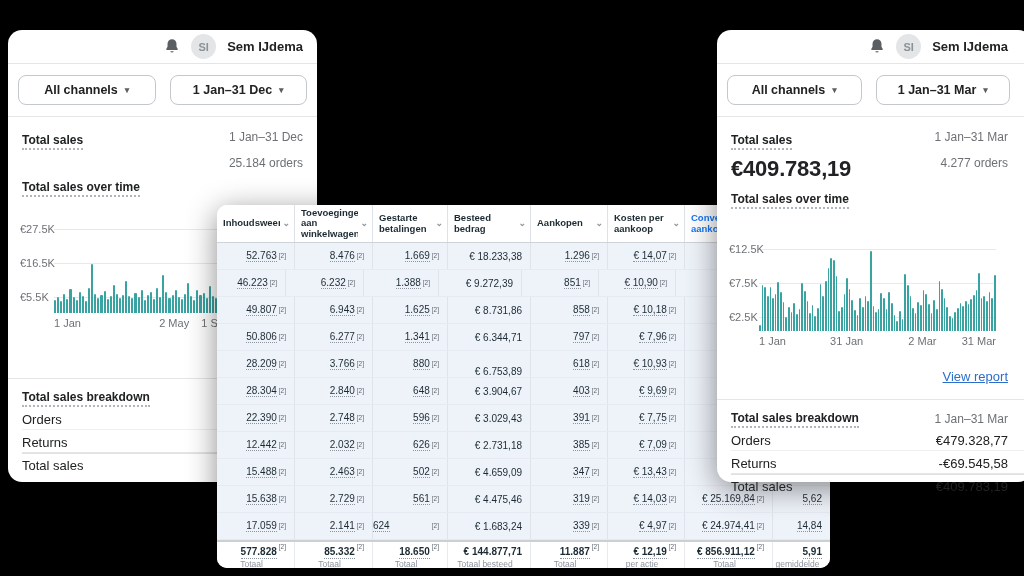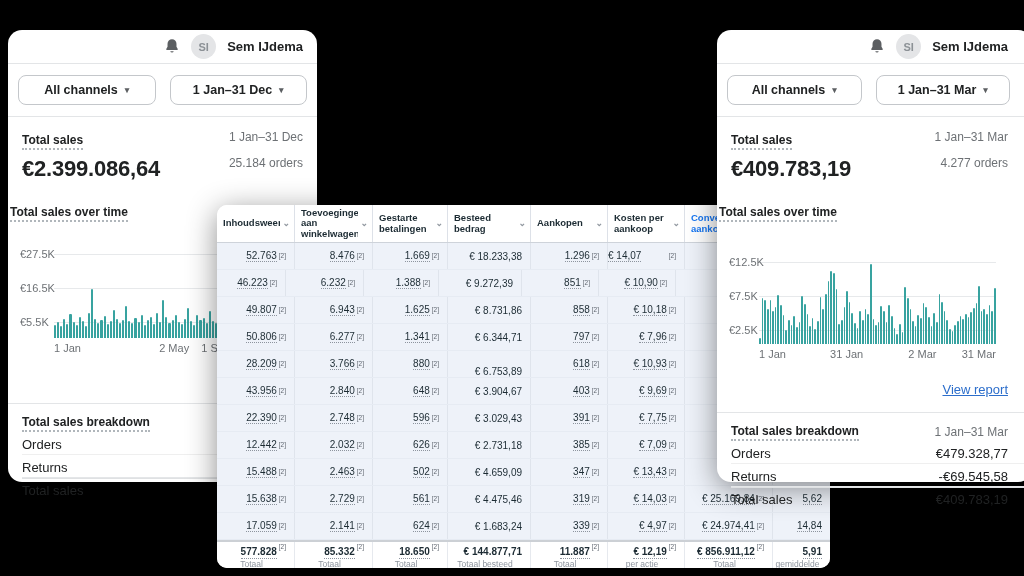--- a/index.html
+++ b/index.html
@@ -25,21 +25,21 @@
               align-items:center;justify-content:center;gap:7px;cursor:pointer;padding:0;}
   .chev{font-size:9px;color:#5c5f62;line-height:1;}
   .p-metric{display:flex;justify-content:space-between;align-items:flex-start;
             padding:13px var(--pr) 0 14px;}
   .dotted{display:inline-block;border-bottom:2px dotted #b0b6bb;padding-bottom:2px;}
   .m-title{font-size:12px;font-weight:700;color:#202223;line-height:12px;}
   .m-value{font-size:22px;font-weight:700;color:#202223;margin-top:6px;line-height:26px;letter-spacing:-.2px;}
   .m-side{text-align:right;}
   .m-period{font-size:12px;color:#6d7175;line-height:14px;}
   .m-orders{font-size:12px;color:#6d7175;margin-top:12px;line-height:14px;}
-  .p-chart-title{margin-top:20px;padding:0 2px;}
+  .p-chart-title{margin-top:7px;padding:0 14px;}
   .p-chart{position:relative;width:100%;}
   .p-chart-l{height:134px;margin-top:4px;}
   .p-chart-r{height:140px;margin-top:4px;}
   .gline{position:absolute;border-top:1px solid #e7e9eb;}
   .gtick{position:absolute;left:12px;font-size:11px;color:#6d7175;line-height:12px;}
   .bars{position:absolute;display:flex;align-items:flex-end;}
   .bar{flex:1 1 0;min-width:0;margin-right:1px;border-radius:1px 1px 0 0;}
   .xrow{position:absolute;height:14px;}
   .xlab{position:absolute;font-size:11px;color:#6d7175;white-space:nowrap;line-height:13px;}
   .view-report{text-align:right;padding:12px var(--pr) 0 0;margin-top:2px;}
@@ -100,21 +100,20 @@
         <span class="chev">▾</span>
       </button>
       <button class="filter-btn">
         <span>1 Jan–31 Dec</span>
         <span class="chev">▾</span>
       </button>
     </div>
     <div class="p-metric">
       <div>
         <span class="m-title dotted">Total sales</span>
-        <div class="m-value">€2.399.086,64</div>
       </div>
       <div class="m-side">
         <div class="m-period">1 Jan–31 Dec</div>
         <div class="m-orders">25.184 orders</div>
       </div>
     </div>
     <div class="p-chart-title"><span class="m-title dotted">Total sales over time</span></div>
     <div class="p-chart p-chart-l" id="chart-left">
         <div class="gline" style="top: 28px; left: 46px; right: 0px;"></div>
         <div class="gtick" style="top: 22px;">€27.5K</div>
@@ -282,21 +281,21 @@
             <span class="t-val u">1.669</span>
             <sup class="mark">[2]</sup>
           </div>
           <div class="t-cell" style="width: 83px;">
             <span class="t-val">€ 18.233,38</span>
           </div>
           <div class="t-cell" style="width: 77px;">
             <span class="t-val u">1.296</span>
             <sup class="mark">[2]</sup>
           </div>
-          <div class="t-cell" style="width: 77px; justify-content: space-between;">
+          <div class="t-cell" style="width: 77px;">
             <span class="t-val u">€ 14,07</span>
             <sup class="mark">[2]</sup>
           </div>
           <div class="t-cell" style="width: 88px;"></div>
           <div class="t-cell" style="width: 57px;"></div>
         </div>
         <div class="t-row">
           <div class="t-cell" style="width: 69px;">
             <span class="t-val u">46.223</span>
             <sup class="mark">[2]</sup>
@@ -399,21 +398,21 @@
           </div>
           <div class="t-cell" style="width: 77px;">
             <span class="t-val u">€ 10,93</span>
             <sup class="mark">[2]</sup>
           </div>
           <div class="t-cell" style="width: 88px;"></div>
           <div class="t-cell" style="width: 57px;"></div>
         </div>
         <div class="t-row">
           <div class="t-cell" style="width: 78px;">
-            <span class="t-val u">43.956</span>
+            <span class="t-val u">28.304</span>
             <sup class="mark">[2]</sup>
           </div>
           <div class="t-cell" style="width: 78px;">
             <span class="t-val u">2.840</span>
             <sup class="mark">[2]</sup>
           </div>
           <div class="t-cell" style="width: 75px;">
             <span class="t-val u">648</span>
             <sup class="mark">[2]</sup>
           </div>
@@ -546,21 +545,21 @@
         </div>
         <div class="t-row">
           <div class="t-cell" style="width: 78px;">
             <span class="t-val u">17.059</span>
             <sup class="mark">[2]</sup>
           </div>
           <div class="t-cell" style="width: 78px;">
             <span class="t-val u">2.141</span>
             <sup class="mark">[2]</sup>
           </div>
-          <div class="t-cell" style="width: 75px;">
+          <div class="t-cell" style="width: 75px; justify-content: space-between;">
             <span class="t-val u">624</span>
             <sup class="mark">[2]</sup>
           </div>
           <div class="t-cell" style="width: 83px;">
             <span class="t-val">€ 1.683,24</span>
           </div>
           <div class="t-cell" style="width: 77px;">
             <span class="t-val u">339</span>
             <sup class="mark">[2]</sup>
           </div>

